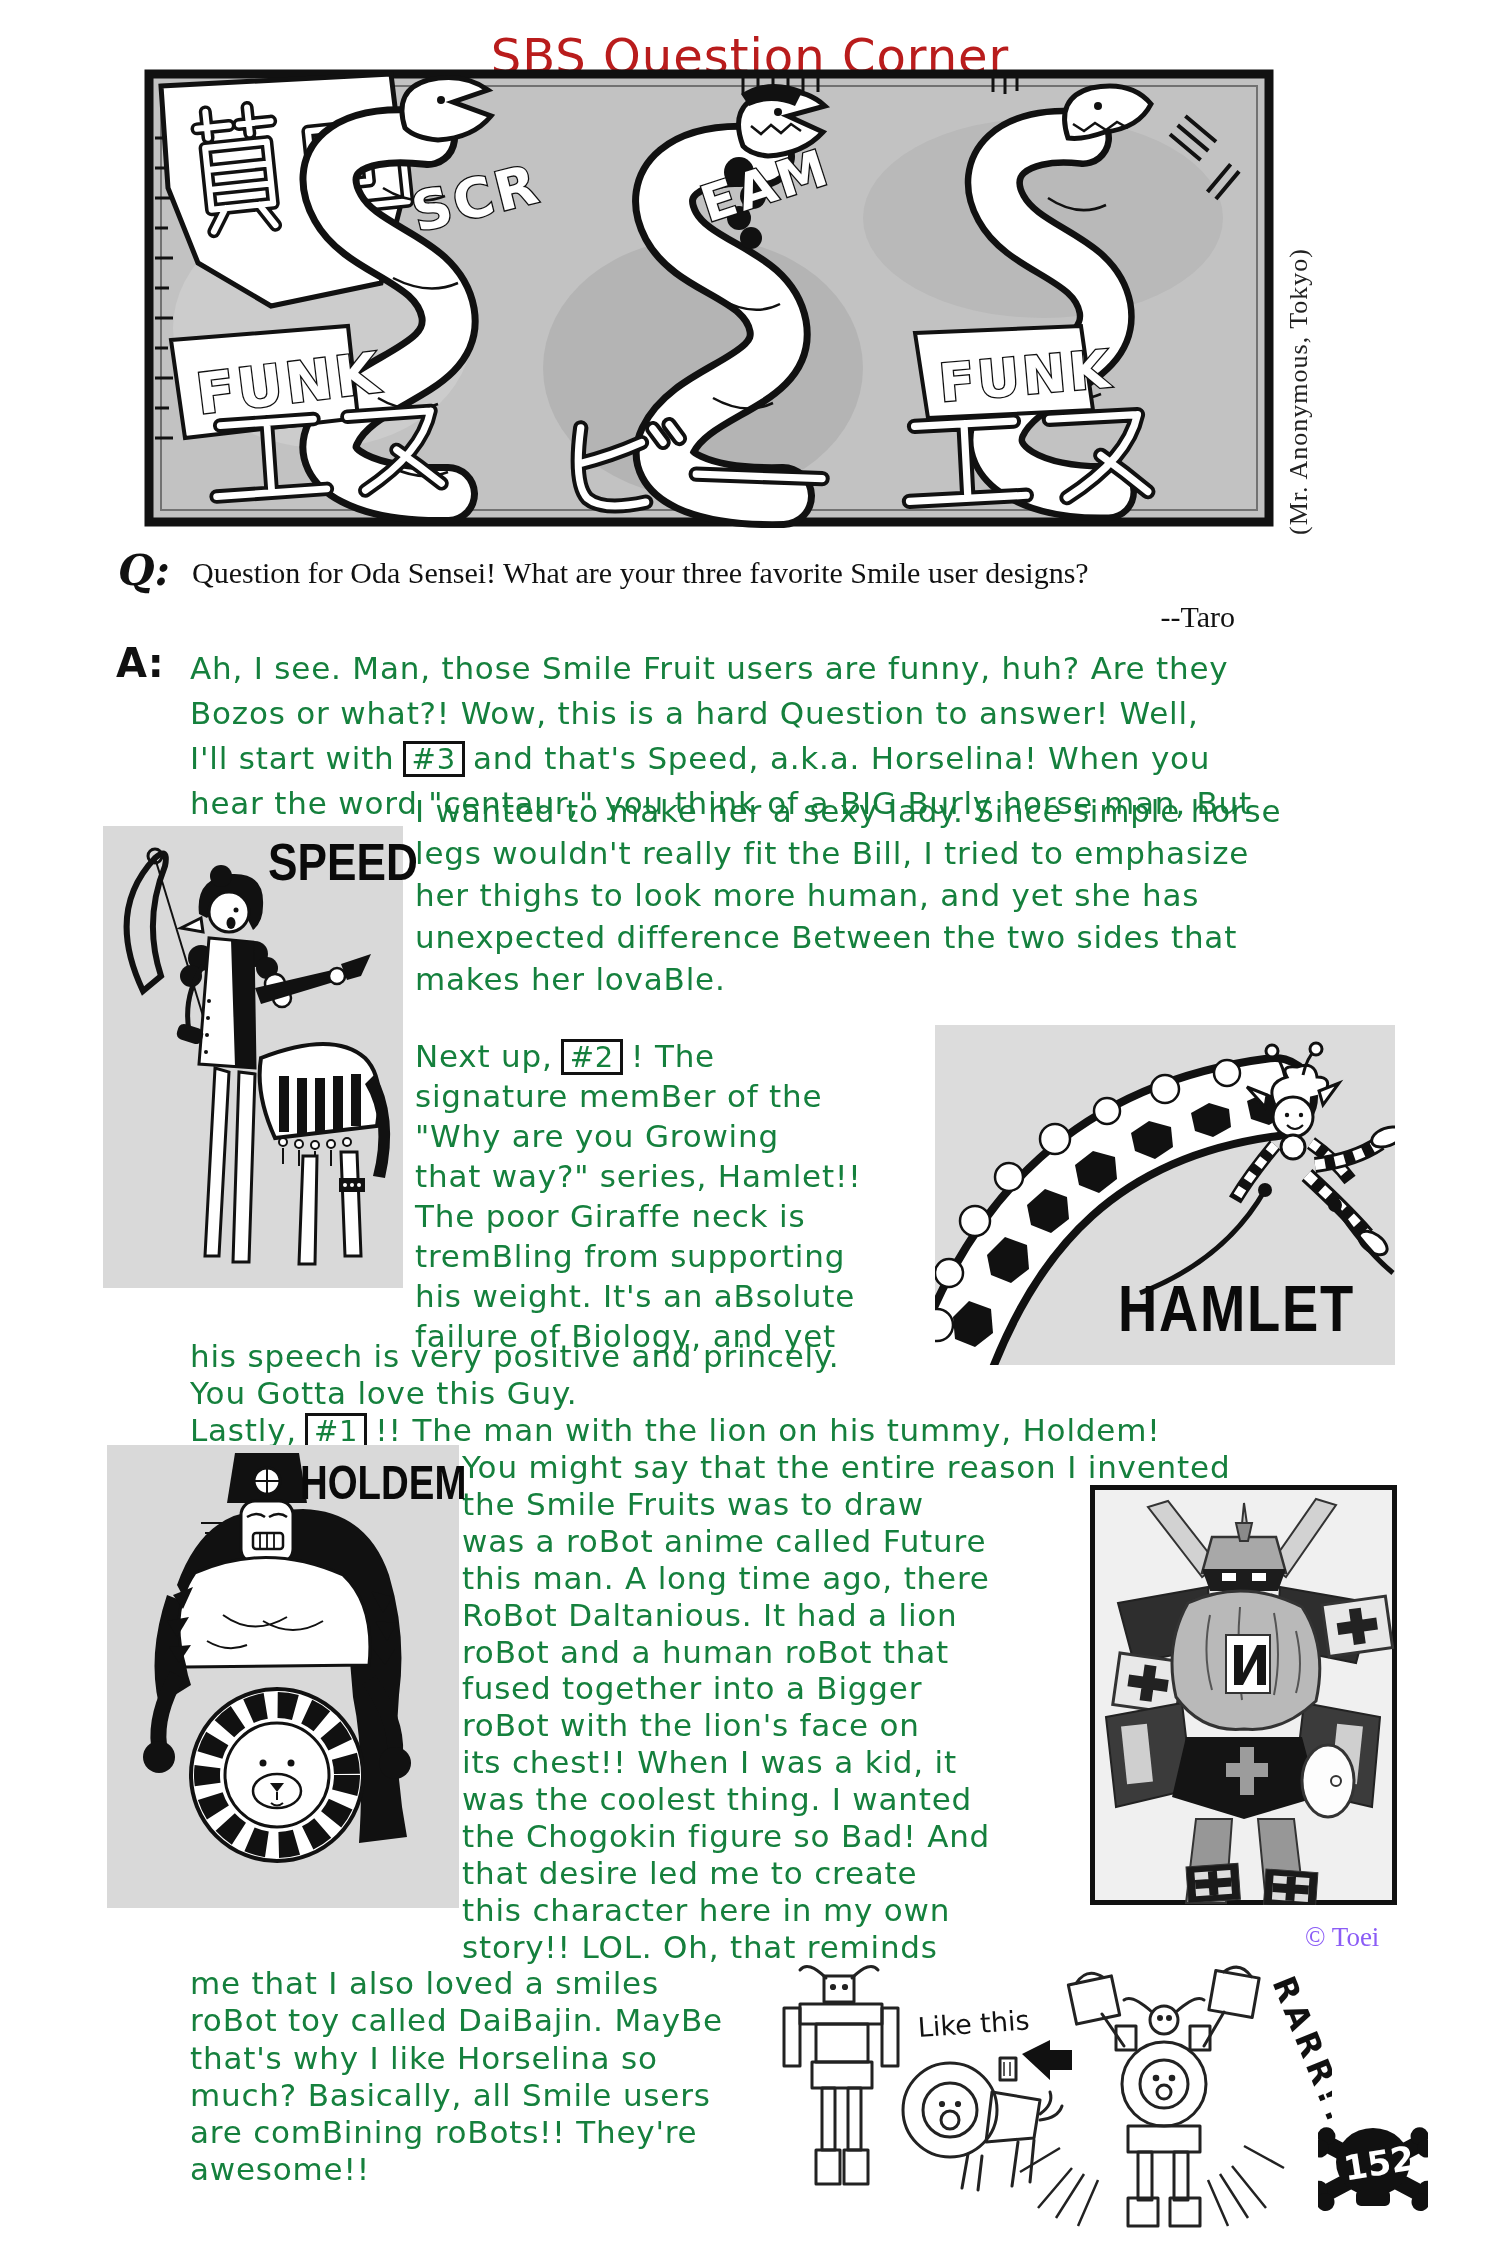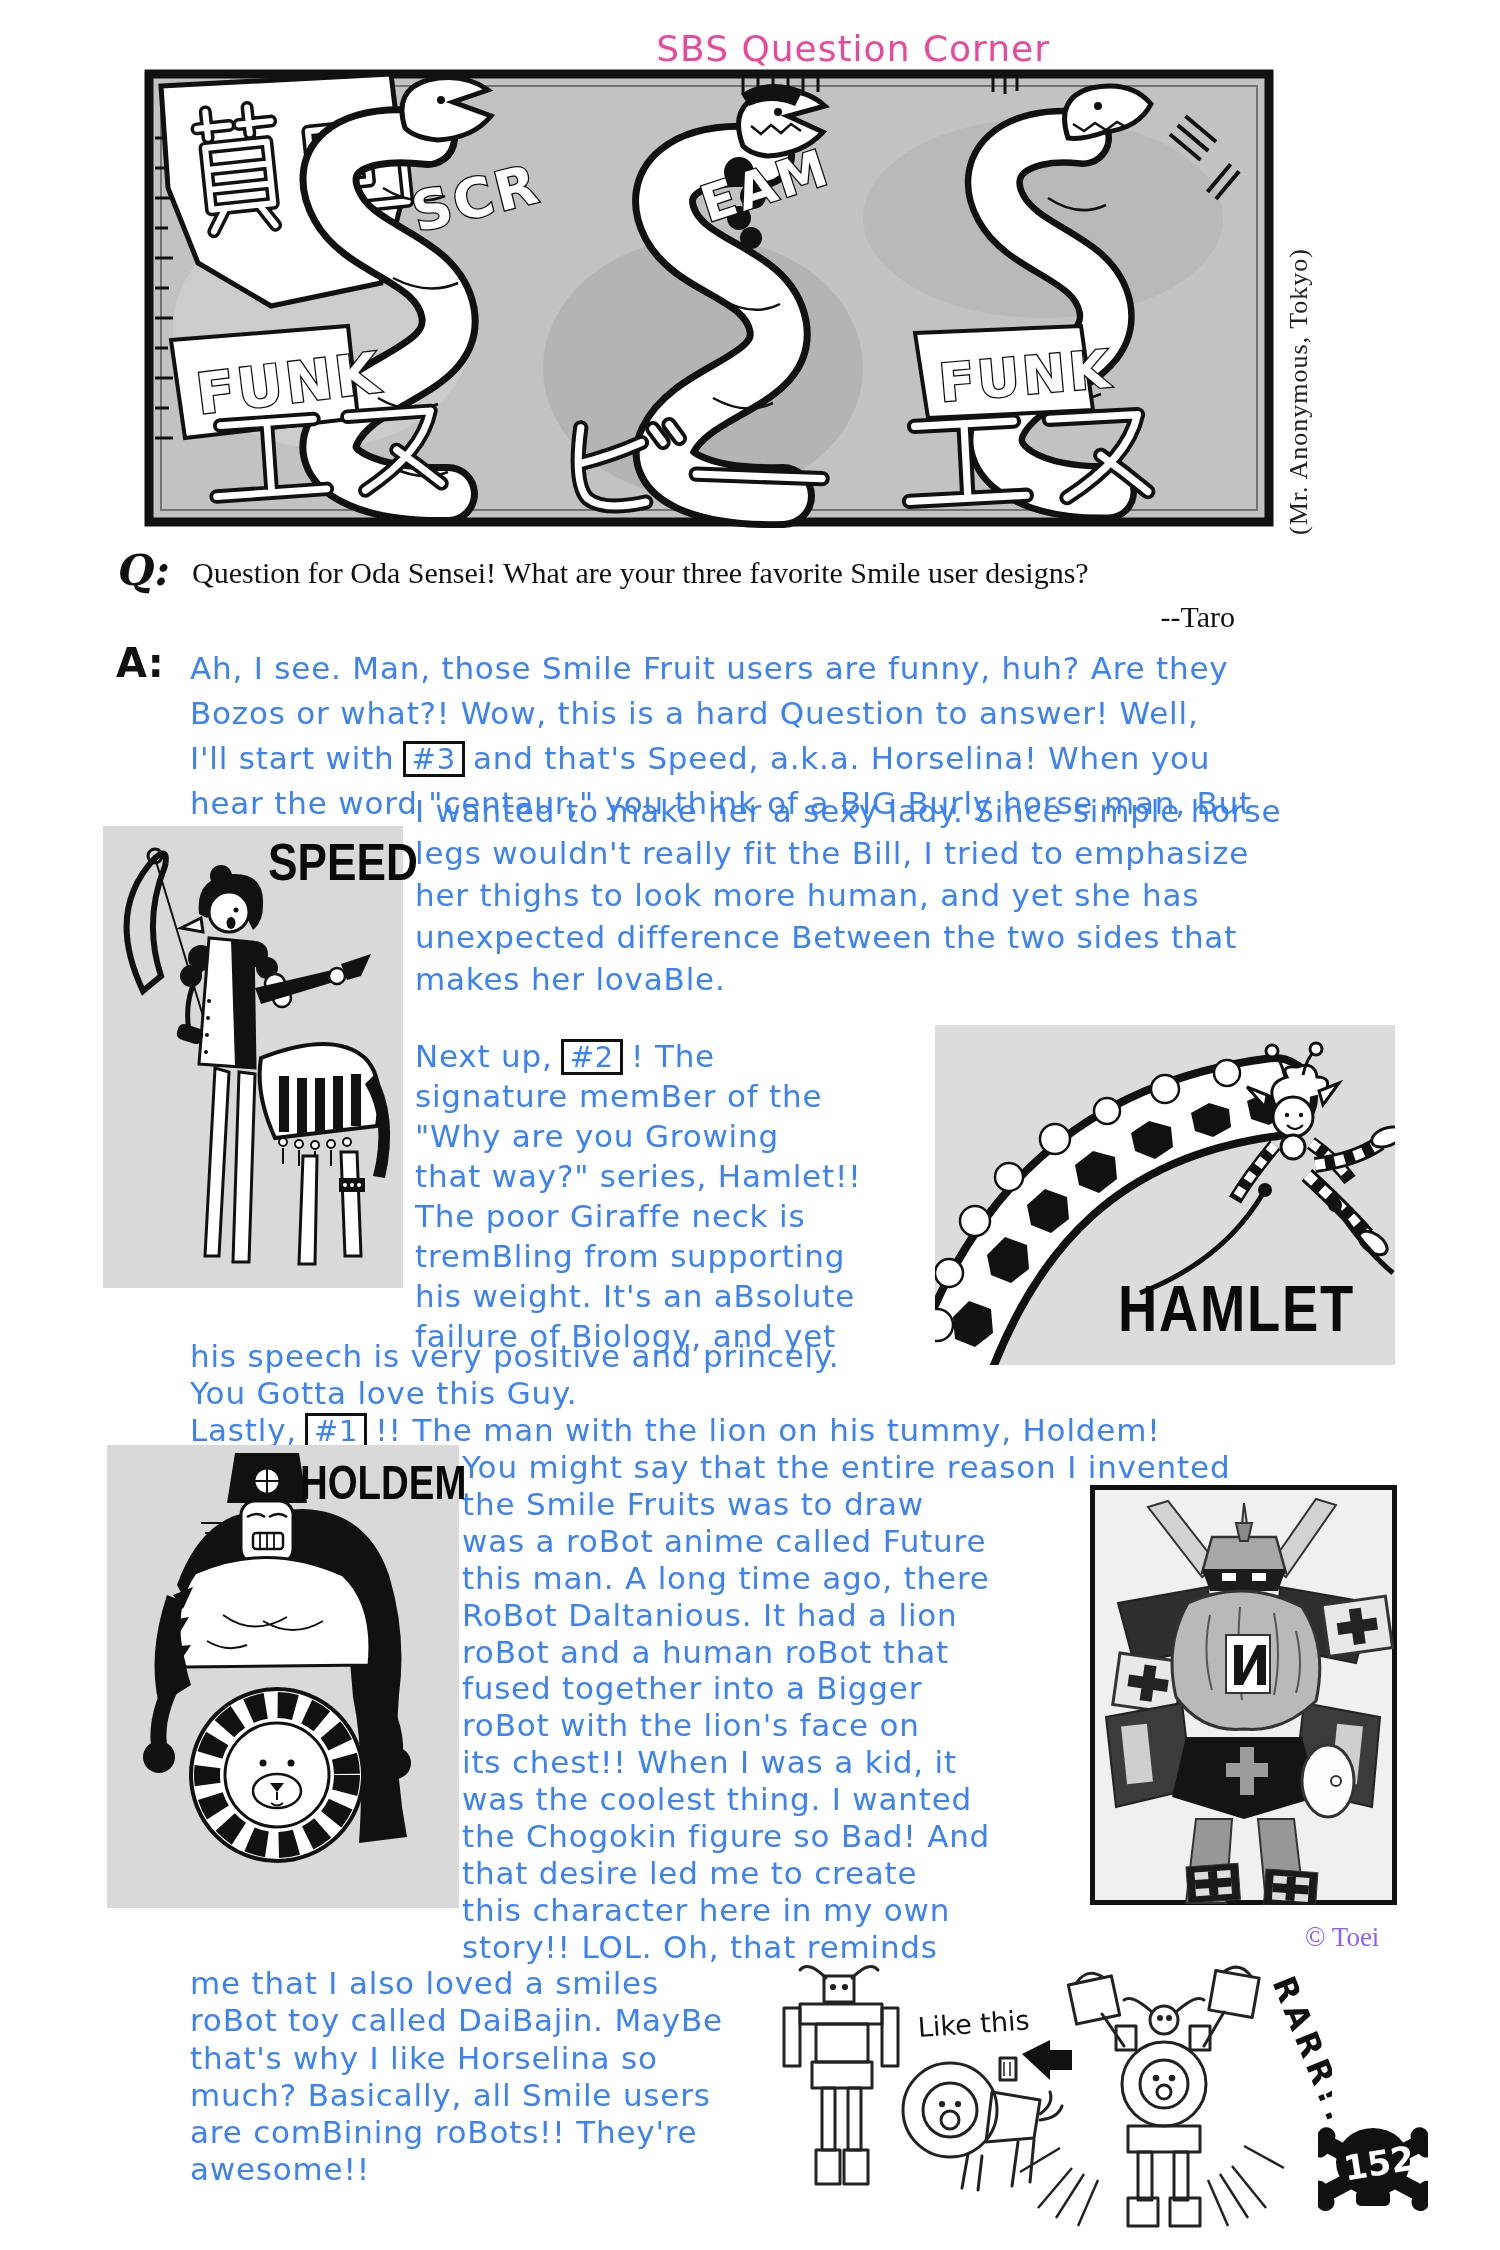--- a/index.html
+++ b/index.html
@@ -1,25 +1,25 @@
 <!DOCTYPE html>
 <html><head>
 <meta charset="utf-8">
 <style>
   html,body{margin:0;padding:0;background:#e8e8e8;}
   .page{position:relative;width:1500px;height:2250px;background:#ffffff;overflow:hidden;
         font-family:"DejaVu Sans",sans-serif;color:#111;}
   .abs{position:absolute;}
-  .title{font-size:36px;letter-spacing:1px;text-align:right;color:#ec4899;}
+  .title{font-size:48px;letter-spacing:1px;text-align:center;color:#b91c1c;}
   .serif{font-family:"Liberation Serif",serif;}
   .qlabel{font-family:"DejaVu Serif",serif;font-weight:bold;font-style:italic;font-size:42px;}
   .alabel{font-weight:bold;font-size:40px;}
   .qtext{font-size:30px;}
   .taro{font-size:30px;text-align:right;}
-  .hand{font-size:31px;letter-spacing:.8px;color:#3b82f6;}
+  .hand{font-size:31px;letter-spacing:.8px;color:#15803d;}
   .ln{white-space:nowrap;}
   .numbox{display:inline-block;border:3px solid #111;padding:0 6px;margin:0 8px;
           line-height:1.05;font-size:29px;}
   .blockletter{font-family:"Liberation Sans",sans-serif;font-weight:900;color:#0a0a0a;
                transform-origin:left top;white-space:nowrap;}
   .vertcredit{font-family:"Liberation Serif",serif;font-size:26px;letter-spacing:1px;
               writing-mode:vertical-rl;transform:rotate(180deg);height:360px;color:#222;}
   .toei{font-family:"Liberation Serif",serif;font-size:27px;color:#8b5cf6;}
   svg .bantext{font-family:"DejaVu Sans",sans-serif;font-weight:bold;fill:#fff;
                stroke:#111;stroke-width:2.6px;paint-order:stroke;letter-spacing:3px;}

